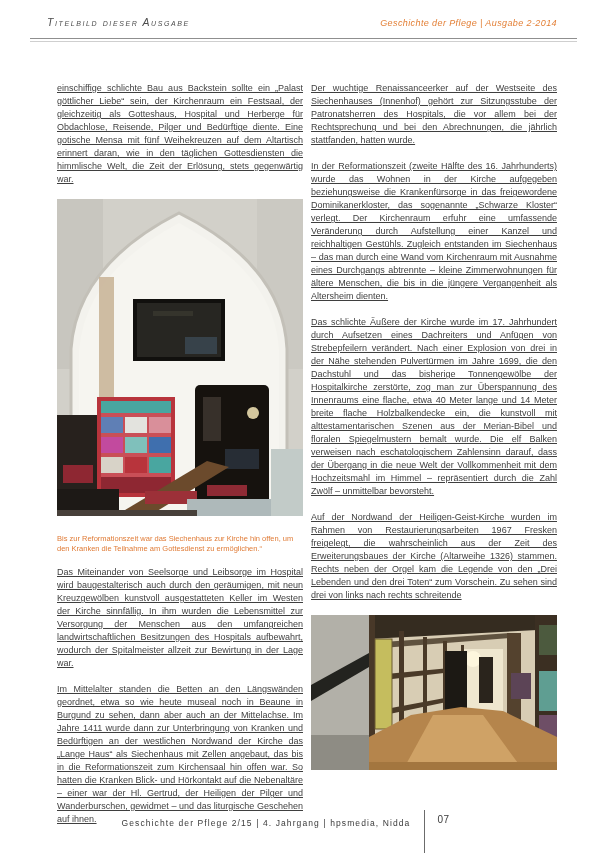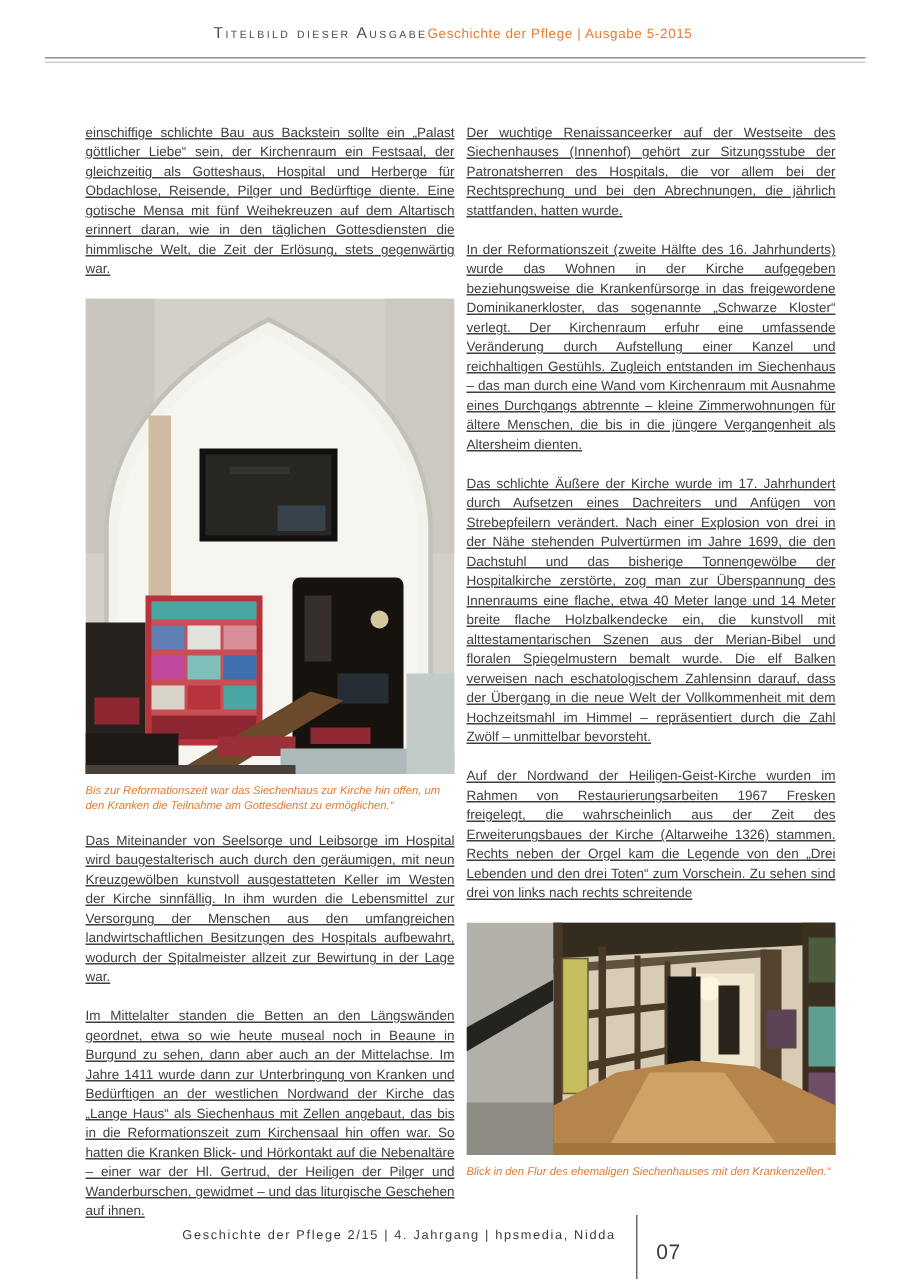--- a/index.html
+++ b/index.html
@@ -6,22 +6,23 @@
   .page{
     position:relative;
     width:607px;height:853px;
     background:#ffffff;
     font-family:"Liberation Sans", sans-serif;
     color:#3f3f3f;
     overflow:hidden;
   }
   
   .header-row{
-    display:flex;justify-content:center;align-items:baseline;
+    display:flex;justify-content:space-between;align-items:baseline;
     padding:16px 50px 0 47px;
+    font-style:italic;
   }
   .header-left{
     font-variant:small-caps;
     letter-spacing:1.6px;
     font-size:10.5px;
     color:#4c4c4c;
   }
   .header-right{
     font-size:9px;
     letter-spacing:.4px;
@@ -44,24 +45,23 @@
     margin:0 0 13px 0;
     font-size:9px;
     line-height:13px;
     text-align:justify;
     color:#3f3f3f;
     text-decoration:underline;
   }
   figure{margin:0 0 2px 0;padding:0;}
   figure svg{display:block;}
   figcaption{
-    margin:6px 0 12px 0;
+    margin:18px 0 12px 0;
     font-size:7.5px;
     line-height:10px;
-    font-style:italic;
     color:#e07b36;
   }
   
   .footer{
     position:absolute;
     left:0;right:30px;bottom:0;
     height:43px;
     display:flex;
     justify-content:center;
     align-items:flex-start;
@@ -71,35 +71,35 @@
     letter-spacing:1.1px;
     color:#3a3a3a;
     margin-top:8px;
   }
   .footer-divider{
     width:1px;height:43px;
     background:#6b6b6b;
     margin:0 12px 0 14px;
   }
   .footer-page{
-    font-size:14px;
+    font-size:10px;
     letter-spacing:.5px;
     color:#3a3a3a;
-    margin-top:16px;
+    margin-top:4px;
     width:18px;
   }
 </style>
 </head>
 <body>
 
 <div class="page">
 
   <div class="header-row">
     <span class="header-left">Titelbild dieser Ausgabe</span>
-    <span class="header-right">Geschichte der Pflege | Ausgabe 5-2015</span>
+    <span class="header-right">Geschichte der Pflege | Ausgabe 2-2014</span>
   </div>
   <div class="header-rule"></div>
 
   <div class="columns">
 
     <div class="col">
       <p class="body-para">einschiffige schlichte Bau aus Backstein sollte ein „Palast göttlicher Liebe“ sein, der Kirchenraum ein Festsaal, der gleichzeitig als Gotteshaus, Hospital und Herberge für Obdachlose, Reisende, Pilger und Bedürftige diente. Eine gotische Mensa mit fünf Weihekreuzen auf dem Altartisch erinnert daran, wie in den täglichen Gottesdiensten die himmlische Welt, die Zeit der Erlösung, stets gegenwärtig war.</p>
 
       <figure>
         <svg width="246" height="317" viewBox="0 0 246 317" preserveAspectRatio="none">
@@ -191,21 +191,20 @@
           <rect x="200" y="58" width="20" height="26" fill="#5c4456"></rect>
           <rect x="224" y="0" width="22" height="155" fill="#3b2f22"></rect>
           <rect x="228" y="10" width="18" height="30" fill="#4c5a3e"></rect>
           <rect x="228" y="56" width="18" height="40" fill="#5f9e92"></rect>
           <rect x="228" y="100" width="18" height="30" fill="#6e4e66"></rect>
 
           <polygon points="58,155 58,122 100,100 150,92 192,96 246,122 246,155" fill="#b5854c"></polygon>
           <polygon points="92,155 122,100 172,100 212,155" fill="#cfa266"></polygon>
           <rect x="58" y="147" width="188" height="8" fill="#a3763f"></rect>
         </svg>
-        <figcaption>Blick in den Flur des ehemaligen Siechenhauses mit den Krankenzellen.“</figcaption>
       </figure>
     </div>
   </div>
 
   <div class="footer">
     <span class="footer-imprint">Geschichte der Pflege 2/15 | 4. Jahrgang | hpsmedia, Nidda</span>
     <span class="footer-divider"></span>
     <span class="footer-page">07</span>
   </div>
 

